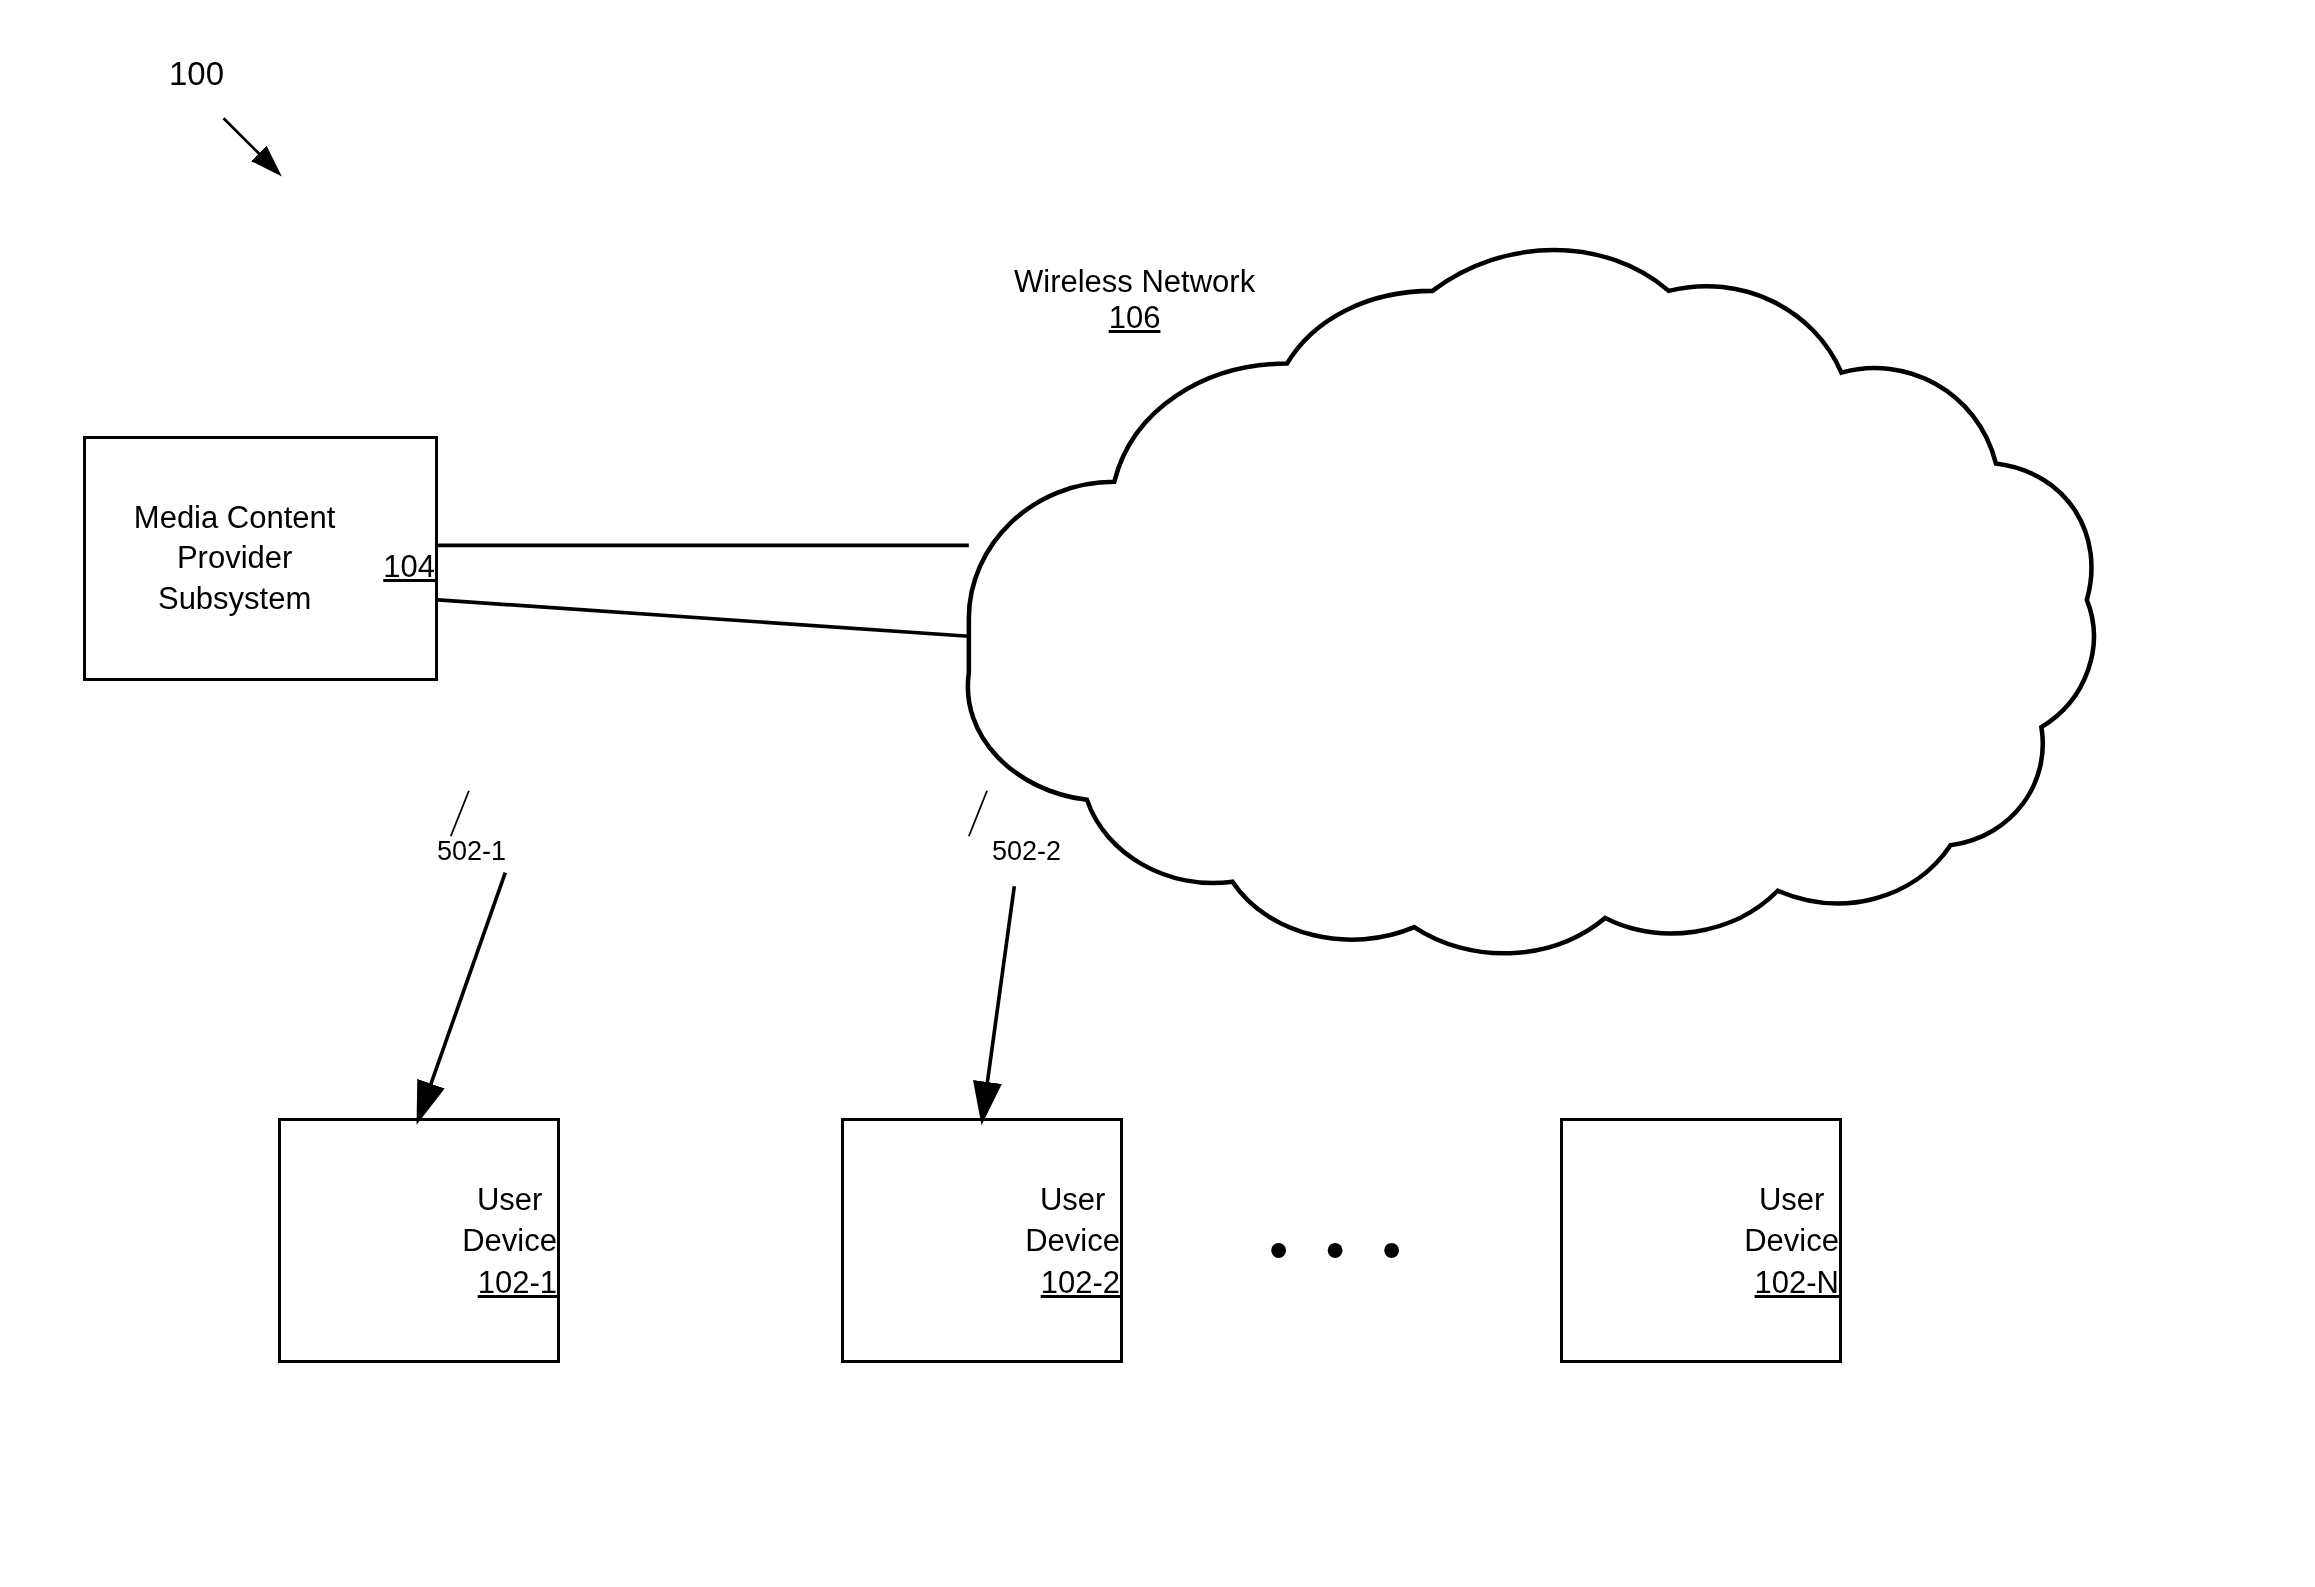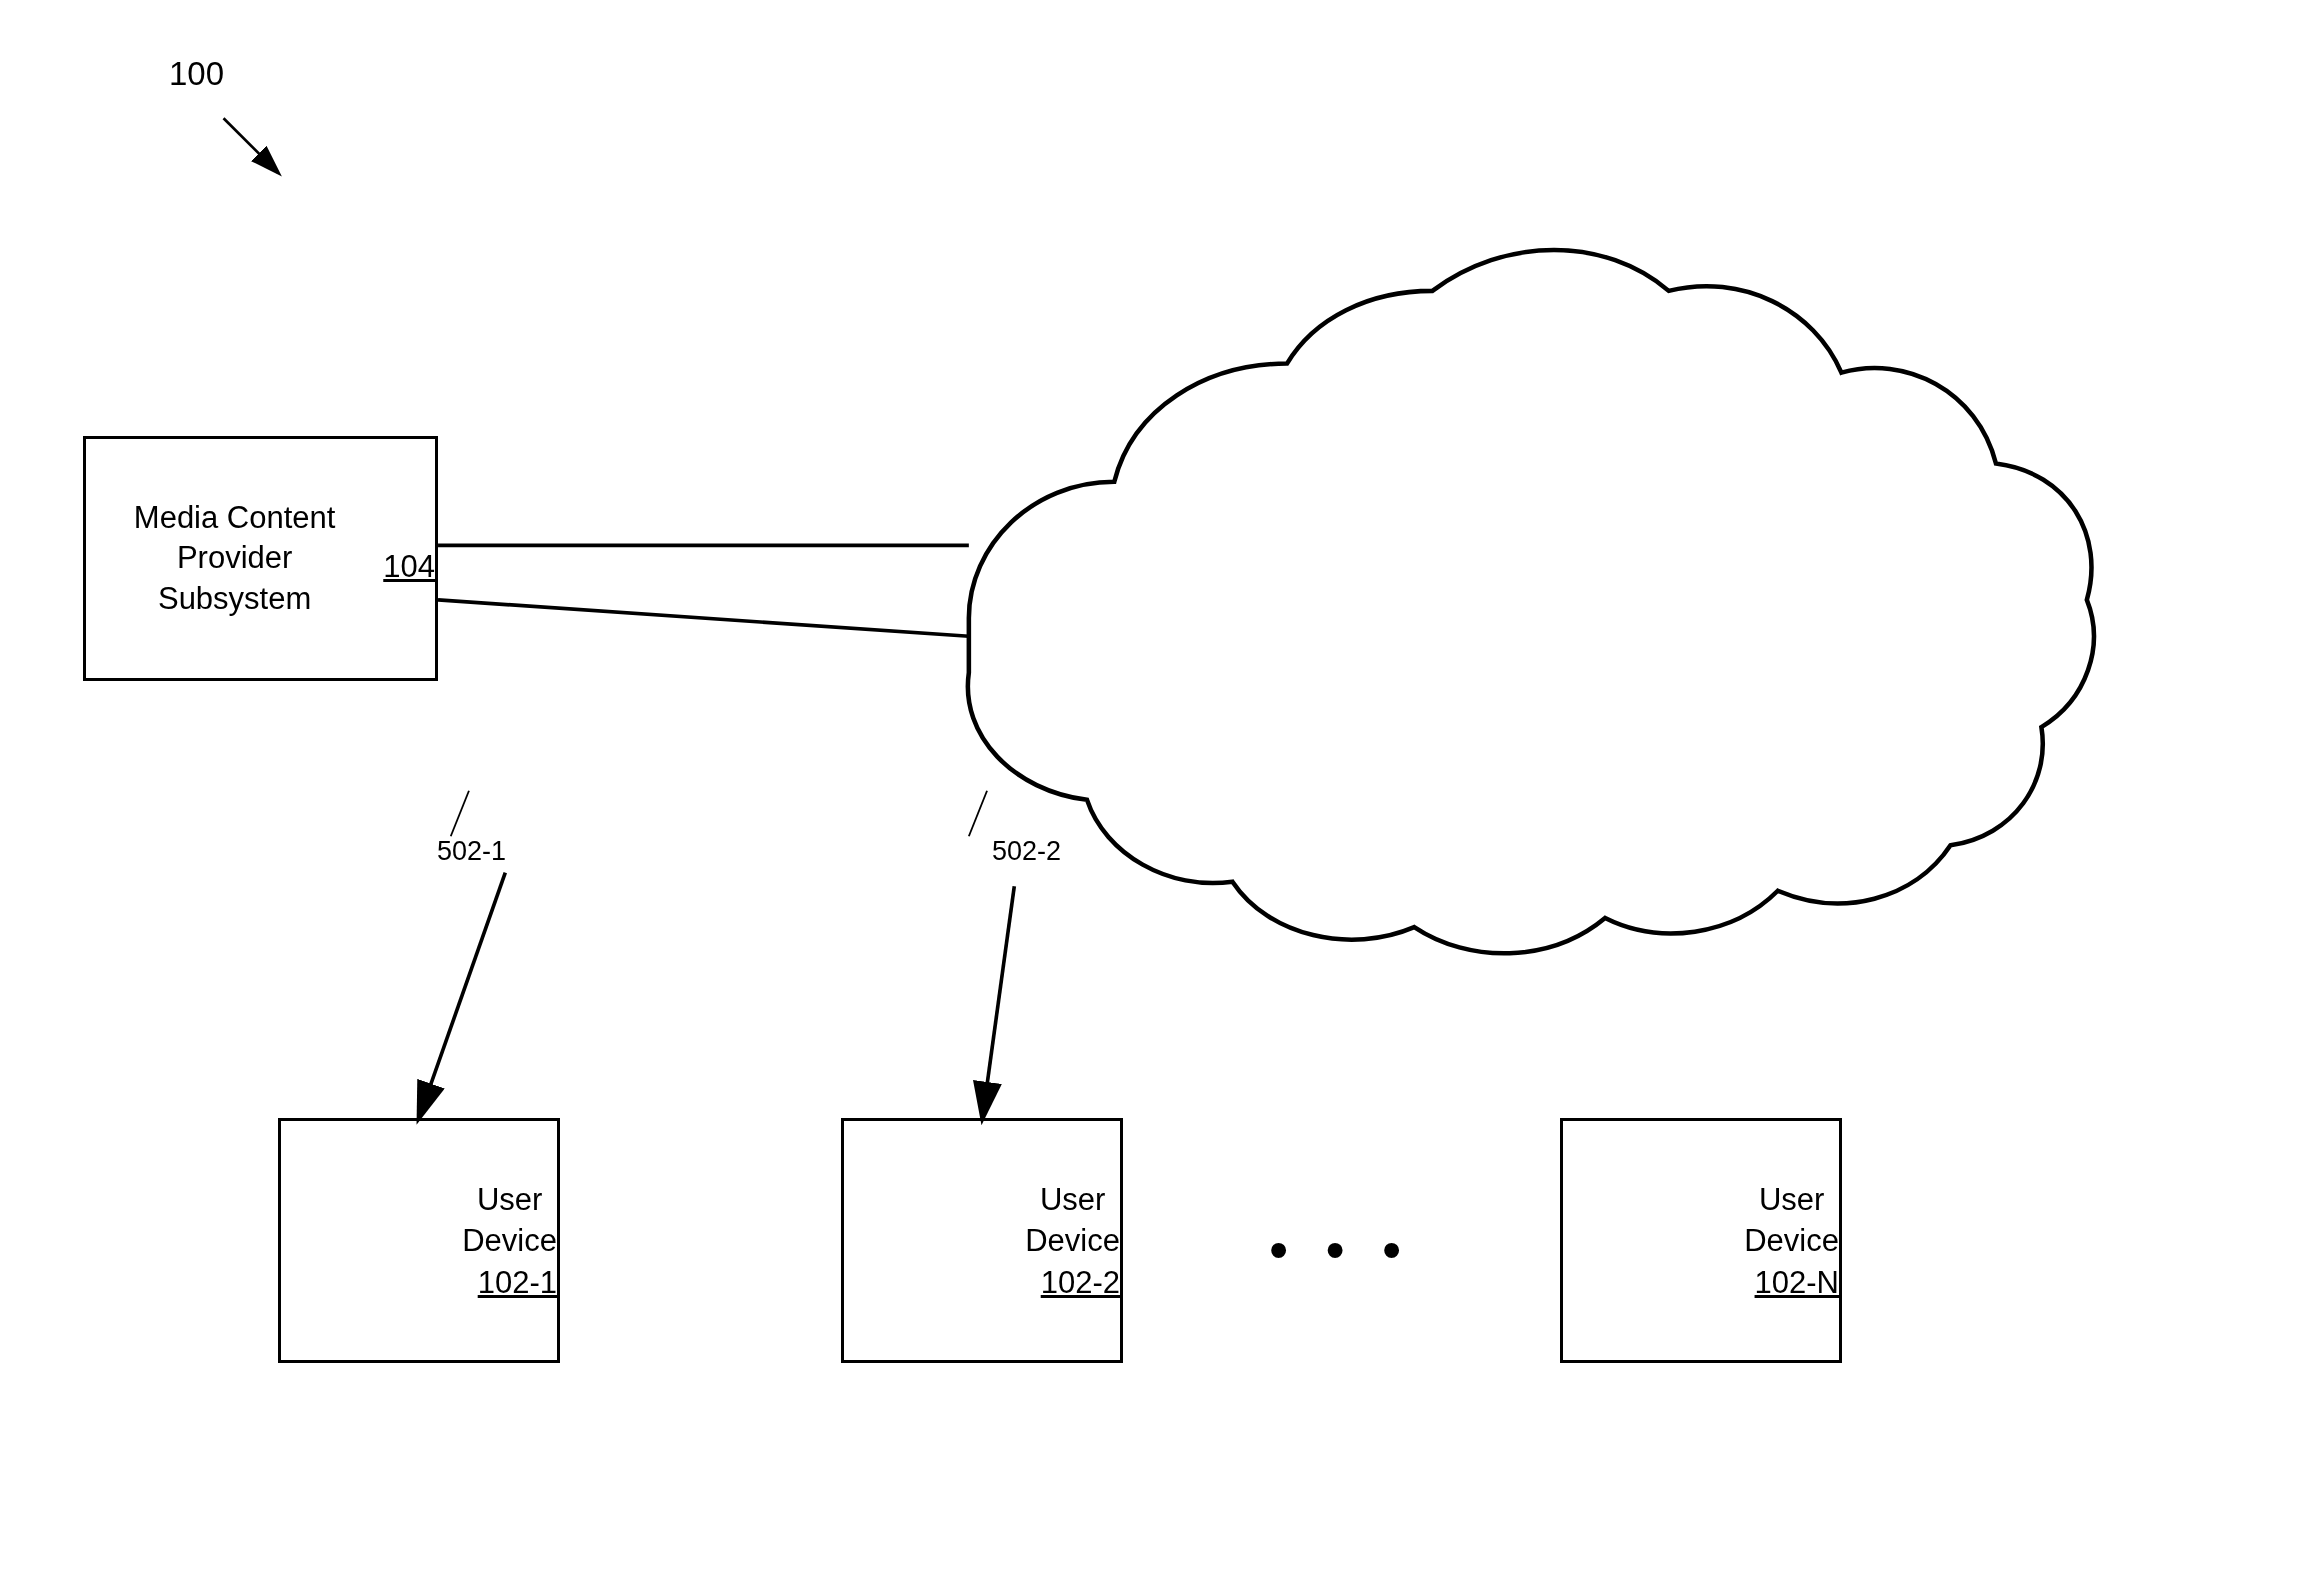--- a/index.html
+++ b/index.html
@@ -150,20 +150,24 @@
   <div class="ellipsis">• • •</div>
 
   <div class="user-device-box device-n">
     <span class="box-title">User<br>Device</span>
     <span class="box-number">102-N</span>
   </div>
 
   <div class="conn-label" style="top: 836px; left: 391px; margin-left: 32px;">502-1</div>
   <div class="conn-label" style="top: 836px; left: 946px; margin-left: 32px;">502-2</div>
 
+  <div style="position:absolute; top: 264px; left: 1000px; text-align:center;">
+    <span style="font-size:31px;">Wireless Network</span><br>
+    <span style="font-size:31px; text-decoration:underline;">106</span>
+  </div>
 
   <svg class="connections" viewBox="0 0 2547 1746" width="2316" height="1587">
     <defs>
       <marker id="arrowhead" markerWidth="12" markerHeight="8" refX="10" refY="4" orient="auto">
         <polygon points="0 0, 12 4, 0 8" fill="#000"></polygon>
       </marker>
     </defs>
 
     <line x1="230" y1="130" x2="290" y2="190" stroke="#000" stroke-width="3" marker-end="url(#arrowhead)"></line>
 

